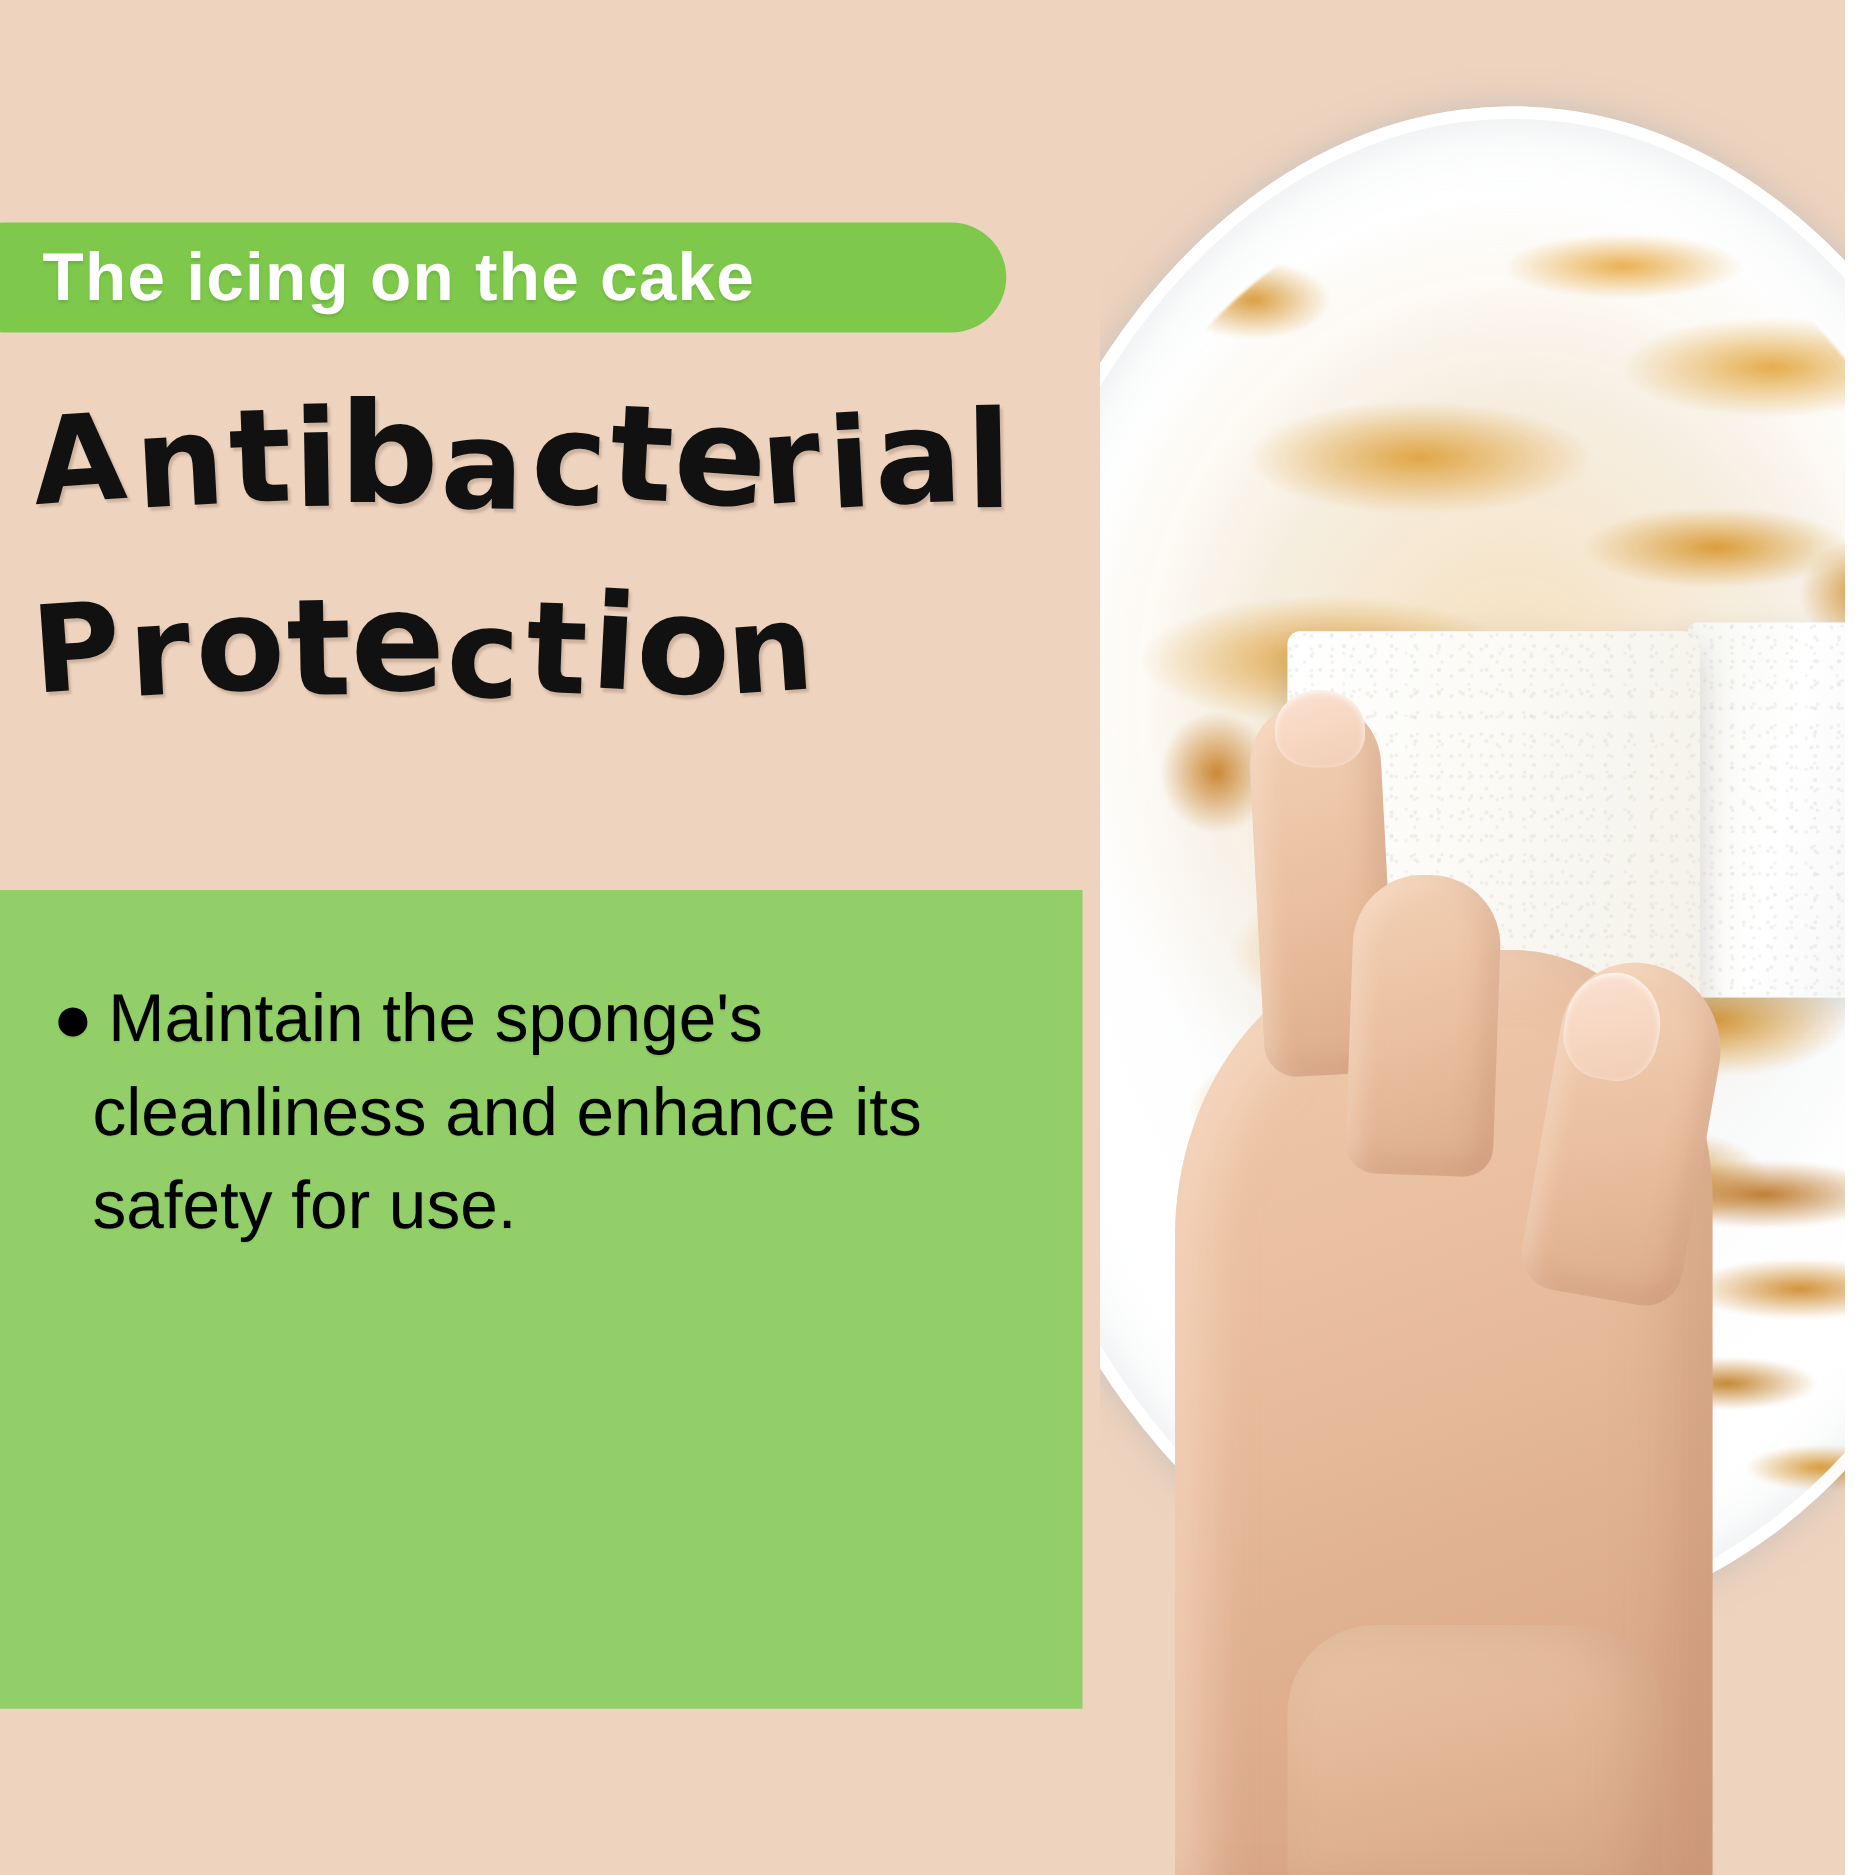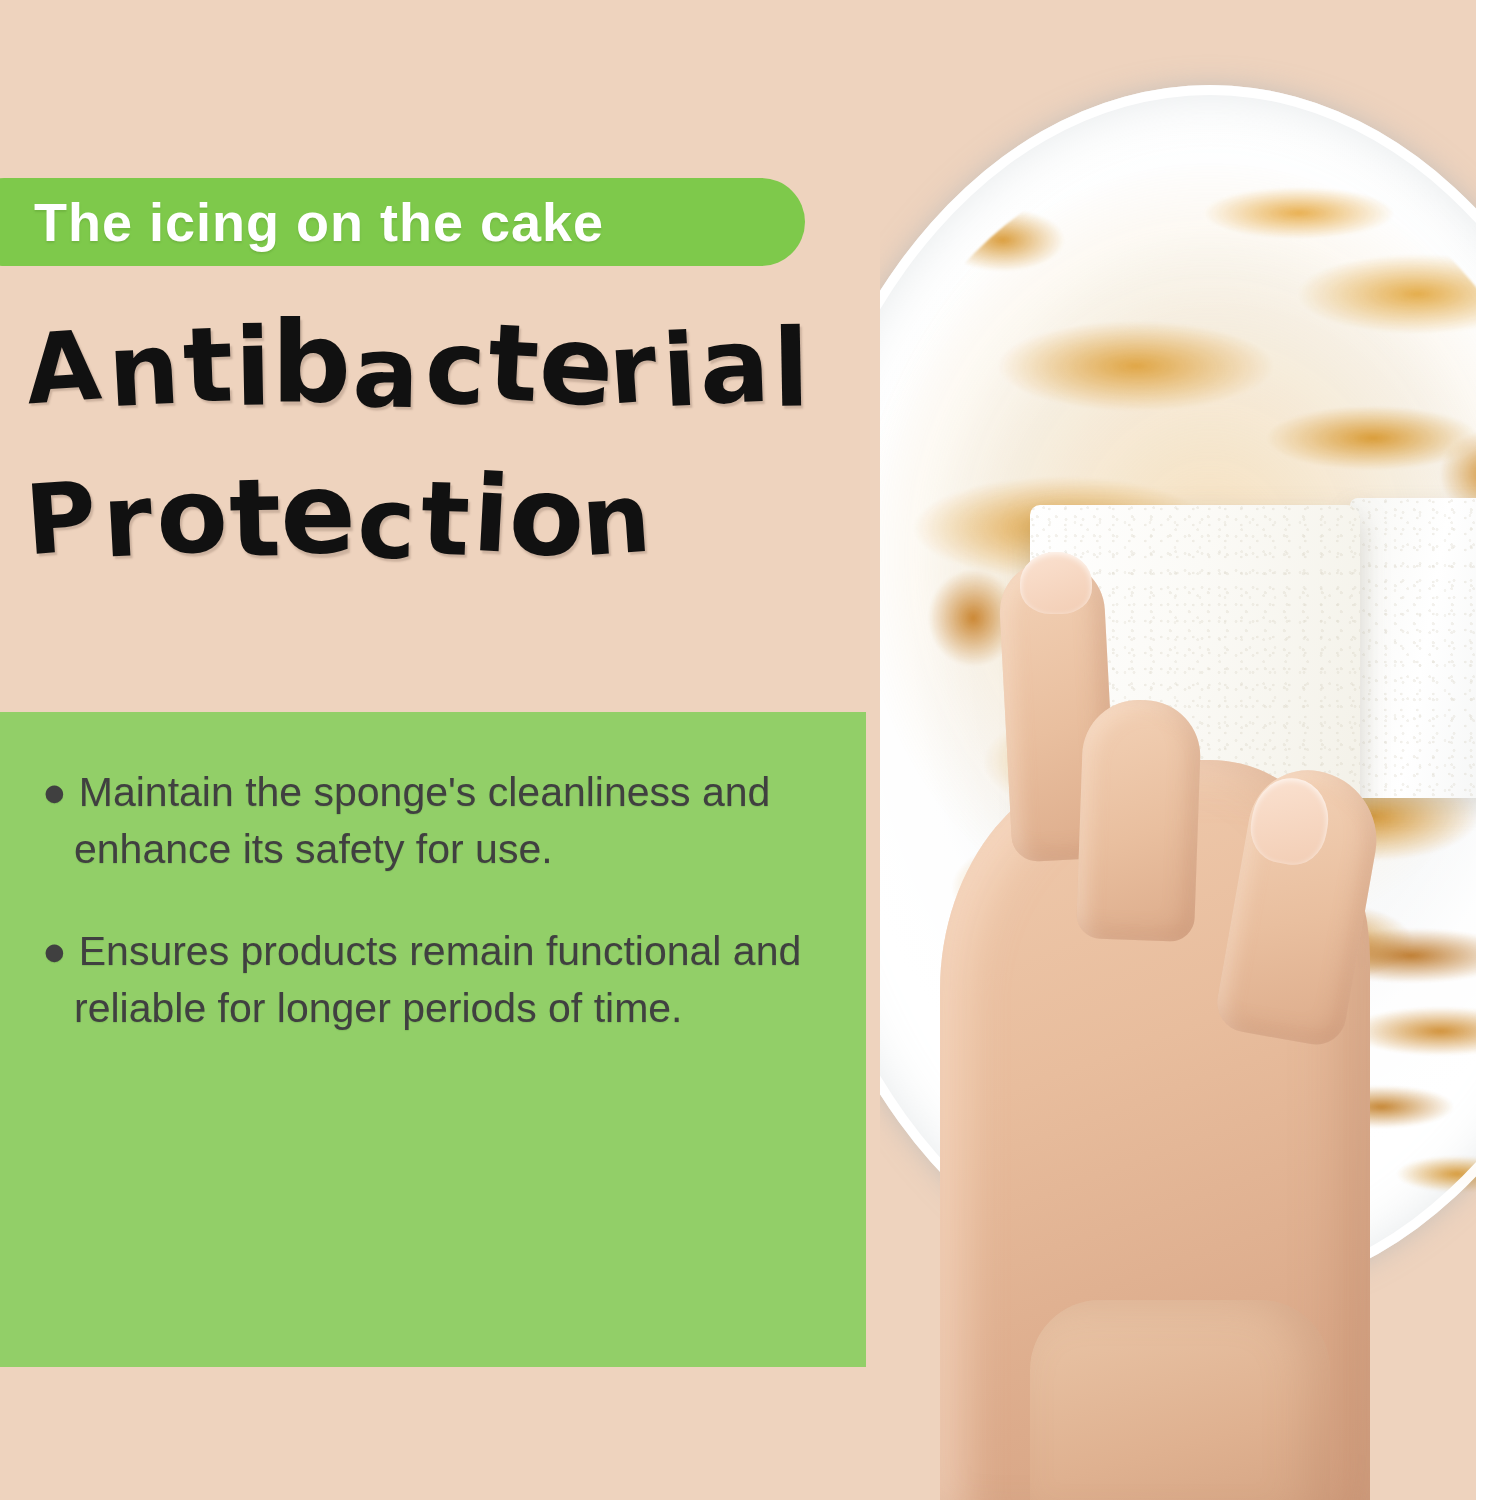--- a/index.html
+++ b/index.html
@@ -228,24 +228,24 @@
     position: absolute;
     left: -40px;
     top: 712px;
     width: 906px;
     height: 655px;
     background: #92CF68;
     box-sizing: border-box;
     padding: 52px 44px 0 82px;
   }
   .feature {
-    color: #404040;
-    font-size: 41px;
+    color: #000000;
+    font-size: 54px;
     line-height: 1.38;
-    margin: 0 0 46px 0;
+    margin: 14px 0 46px 0;
     text-indent: -32px;
     padding-left: 32px;
     text-shadow: 0 1px 1px rgba(100,160,70,.35);
   }
   .feature:last-child { margin-bottom: 0; }
   .feature .dot { letter-spacing: 12px; }
 </style>
 </head>
 <body>
 
@@ -279,18 +279,15 @@
 
   <div id="headline">
     <span class="hl-line"><span style="transform: rotate(-4deg) translateY(-3px) scale(0.927273);">A</span><span style="transform: rotate(-3deg) translateY(1px) scale(0.963636);">n</span><span style="transform: rotate(-2deg) translateY(-2px) scale(1);">t</span><span style="transform: rotate(-1deg) translateY(2px) scale(1.03636);">i</span><span style="transform: rotate(0deg) translateY(-1px) scale(1.07273);">b</span><span style="transform: rotate(1deg) translateY(3px) scale(0.945455);">a</span><span style="transform: rotate(2deg) translateY(0px) scale(0.981818);">c</span><span style="transform: rotate(3deg) translateY(-3px) scale(1.01818);">t</span><span style="transform: rotate(4deg) translateY(1px) scale(1.05455);">e</span><span style="transform: rotate(-4deg) translateY(-2px) scale(0.927273);">r</span><span style="transform: rotate(-3deg) translateY(2px) scale(0.963636);">i</span><span style="transform: rotate(-2deg) translateY(-1px) scale(1);">a</span><span style="transform: rotate(-1deg) translateY(3px) scale(1.03636);">l</span></span>
     <span class="hl-line"><span style="transform: rotate(-4deg) translateY(-3px) scale(0.927273);">P</span><span style="transform: rotate(-3deg) translateY(1px) scale(0.963636);">r</span><span style="transform: rotate(-2deg) translateY(-2px) scale(1);">o</span><span style="transform: rotate(-1deg) translateY(2px) scale(1.03636);">t</span><span style="transform: rotate(0deg) translateY(-1px) scale(1.07273);">e</span><span style="transform: rotate(1deg) translateY(3px) scale(0.945455);">c</span><span style="transform: rotate(2deg) translateY(0px) scale(0.981818);">t</span><span style="transform: rotate(3deg) translateY(-3px) scale(1.01818);">i</span><span style="transform: rotate(4deg) translateY(1px) scale(1.05455);">o</span><span style="transform: rotate(-4deg) translateY(-2px) scale(0.927273);">n</span></span>
   </div>
 
   <div id="features">
     <p class="feature">
       <span class="dot">●</span><span>Maintain the sponge's cleanliness and enhance its safety for use.</span>
     </p>
-    <p class="feature">
-      <span class="dot">●</span><span>Ensures products remain functional and reliable for longer periods of time.</span>
-    </p>
   </div>
 
 </div>
 
 </body></html>

